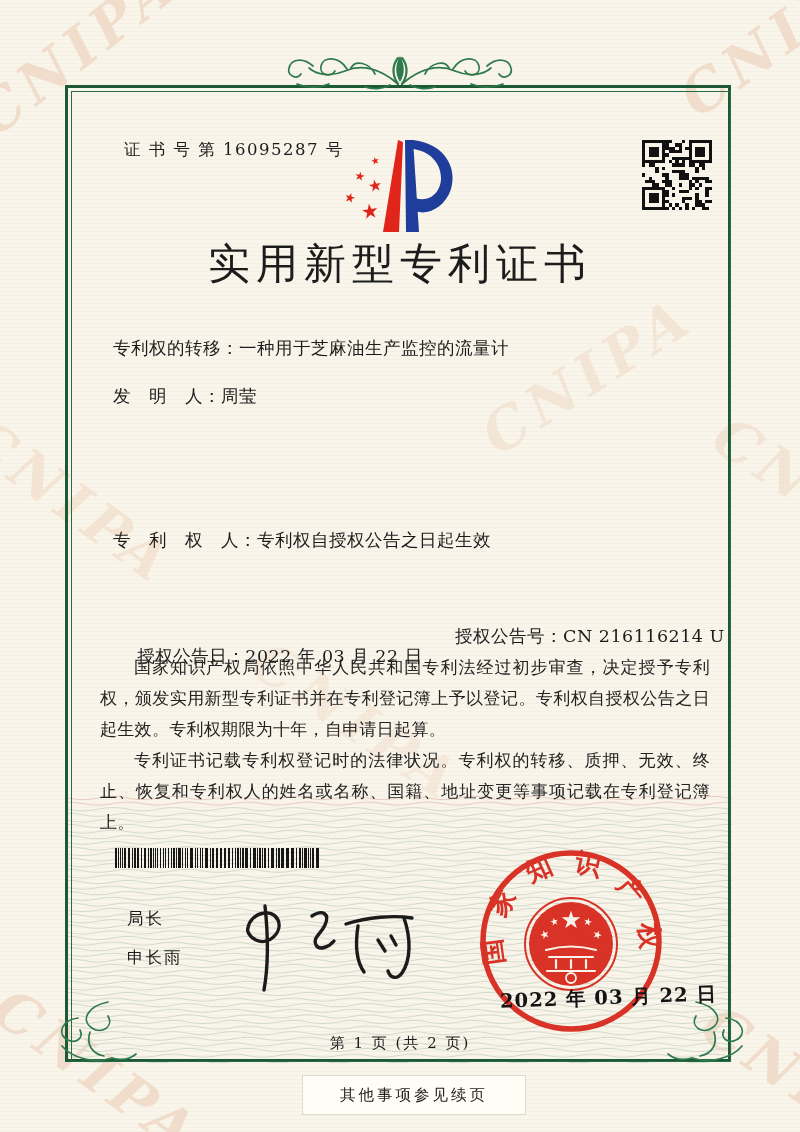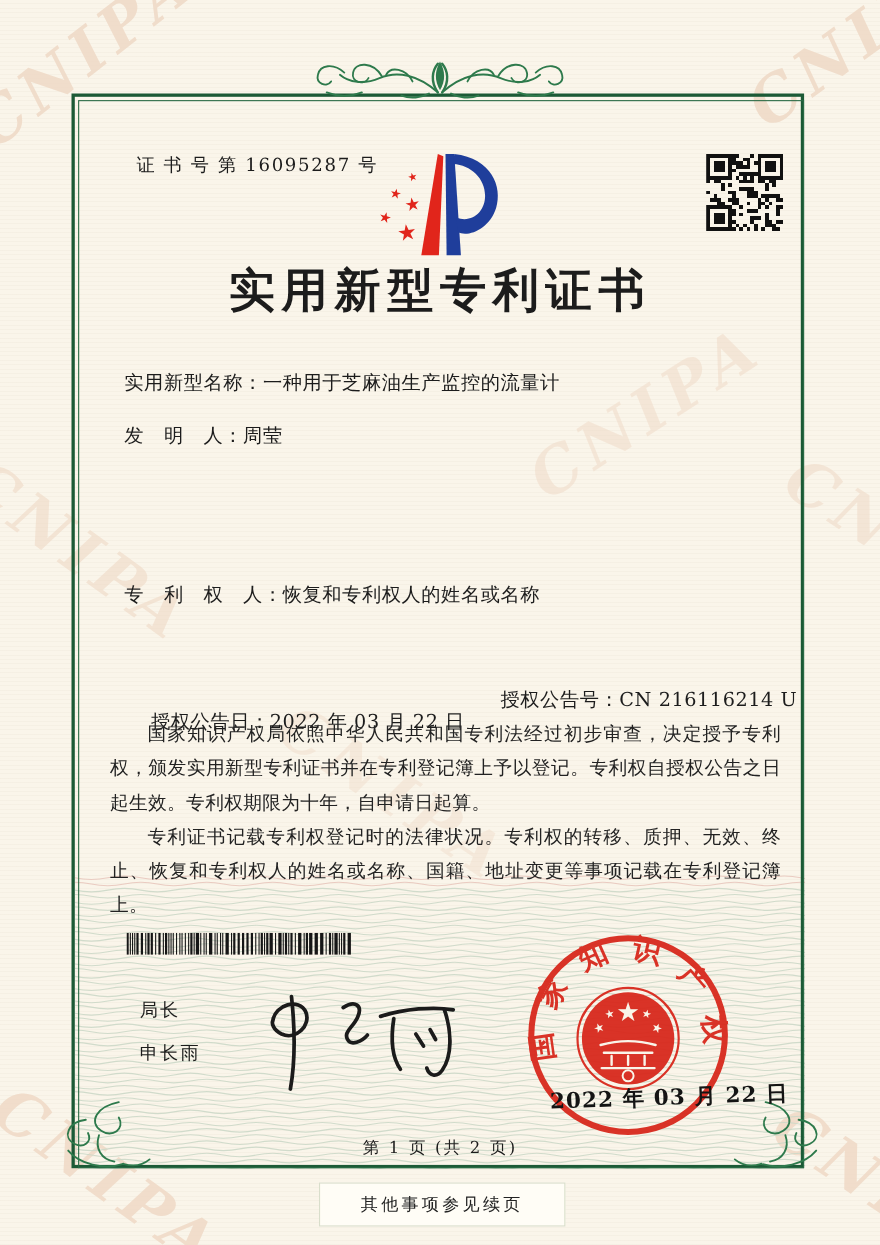--- a/index.html
+++ b/index.html
@@ -14,41 +14,41 @@
     position:absolute; z-index:0; font:italic 700 56px "DejaVu Serif","Liberation Serif",serif;
     color:#efd9c6; letter-spacing:7px; white-space:nowrap; pointer-events:none;
   }
   .frame-outer{position:absolute; z-index:2; left:65px; top:85px; width:666px; height:977px; border:3px solid #1c5a36; box-sizing:border-box;}
   .frame-inner{position:absolute; z-index:2; left:71px; top:91px; width:660px; height:971px; border:1px solid #2a6b45; box-sizing:border-box;}
   .waveband{position:absolute; z-index:1; left:68px; top:794px; width:664px; height:269px; overflow:hidden;}
   .cert-no{position:absolute; z-index:3; left:104px; top:139px; font-size:16.5px; letter-spacing:1.5px; white-space:pre;margin-left:20px;}
   .logo{position:absolute; z-index:3; left:338px; top:136px;}
   .qr{position:absolute; z-index:3; left:642px; top:140px; shape-rendering:crispEdges;}
   .title{position:absolute; z-index:3; left:0; top:236px; width:100%; margin:0; text-align:center;
-    font-size:42px; font-weight:700; letter-spacing:6px;}
+    font-size:42px; font-weight:400; letter-spacing:6px;}
   .row{position:absolute; z-index:3; left:113px; font-size:17.5px; letter-spacing:.5px; white-space:pre;}
   .r0{top:336px}.r1{top:384px}.r2{top:432px}.r3{top:480px}.r4{top:528px}.r5{top:576px}.r6{top:624px}
   .row .pair2{position:absolute; left:342px; top:0; white-space:pre;}
   .body-text{position:absolute; z-index:3; left:100px; top:652px; width:610px;
     font-size:17px; line-height:31px; text-align:justify; letter-spacing:.3px; color:#222;}
   .body-text p{margin:0; text-indent:2em;font-family:Liberation Serif, serif;}
   .barcode{position:absolute; z-index:3; left:115px; top:848px;}
   .officer{position:absolute; z-index:3; left:127px; top:908px; font-size:16.5px; letter-spacing:2px;}
   .officer div{margin-bottom:17px;}
   .signature{position:absolute; z-index:3; left:228px; top:888px;}
   .seal{position:absolute; z-index:4; left:476px; top:846px; opacity:.94;}
   .seal-date{position:absolute; z-index:5; left:500px; top:984px; font-size:19.5px; font-weight:600;
     letter-spacing:1px; color:#141414; transform:rotate(-2deg); white-space:pre;}
   .page-num{position:absolute; z-index:3; left:0; top:1034px; width:100%; text-align:center;
     font-size:15px; letter-spacing:2px;}
   .top-ornament{position:absolute; z-index:3; left:285px; top:44px;}
   .flourish{position:absolute; z-index:3;}
   .fl-left{left:50px; top:998px;}
   .fl-right{left:664px; top:998px;}
-  .note-box{position:absolute; z-index:3; left:290px; top:1075px; width:222px; height:38px;
+  .note-box{position:absolute; z-index:3; left:302px; top:1075px; width:222px; height:38px;
     background:#fffdf6; border:1px solid #d9decb; text-align:center; line-height:38px;
     font-size:15.5px; letter-spacing:3px; color:#222;}
 </style>
 </head>
 <body>
 
 <div class="page">
 
   <span class="wm" style="left:-42px; top:16px; transform:rotate(-38deg); opacity:.85">CNIPA</span>
   <span class="wm" style="left:664px; top:0px; transform:rotate(-36deg); opacity:.85">CNIPA</span>
@@ -357,23 +357,23 @@
       <rect x="9" y="20" width="1" height="1"></rect>
       <rect x="11" y="20" width="1" height="1"></rect>
       <rect x="13" y="20" width="1" height="1"></rect>
       <rect x="15" y="20" width="1" height="1"></rect>
       <rect x="18" y="20" width="1" height="1"></rect>
       <rect x="19" y="20" width="1" height="1"></rect>
     </svg>
 
   <h1 class="title">实用新型专利证书</h1>
 
-  <div class="row r0"><span>实用新型名称：</span><span>一种用于芝麻油生产监控的流量计</span></div>
+  <div class="row r0"><span>专利权的转移：</span><span>一种用于芝麻油生产监控的流量计</span></div>
   <div class="row r1"><span>发　明　人：</span><span>周莹</span></div>
-  <div class="row r4"><span>专　利　权　人：</span><span>恢复和专利权人的姓名或名称</span></div>
+  <div class="row r4"><span>专　利　权　人：</span><span>专利权自授权公告之日起生效</span></div>
   <div class="row r6">
     <span>授权公告日：</span><span>2022 年 03 月 22 日</span>
     <span class="pair2"><span>授权公告号：</span><span>CN 216116214 U</span></span>
   </div>
 
   <div class="body-text">
     <p>国家知识产权局依照中华人民共和国专利法经过初步审查，决定授予专利权，颁发实用新型专利证书并在专利登记簿上予以登记。专利权自授权公告之日起生效。专利权期限为十年，自申请日起算。</p>
     <p>专利证书记载专利权登记时的法律状况。专利权的转移、质押、无效、终止、恢复和专利权人的姓名或名称、国籍、地址变更等事项记载在专利登记簿上。</p>
   </div>
 

